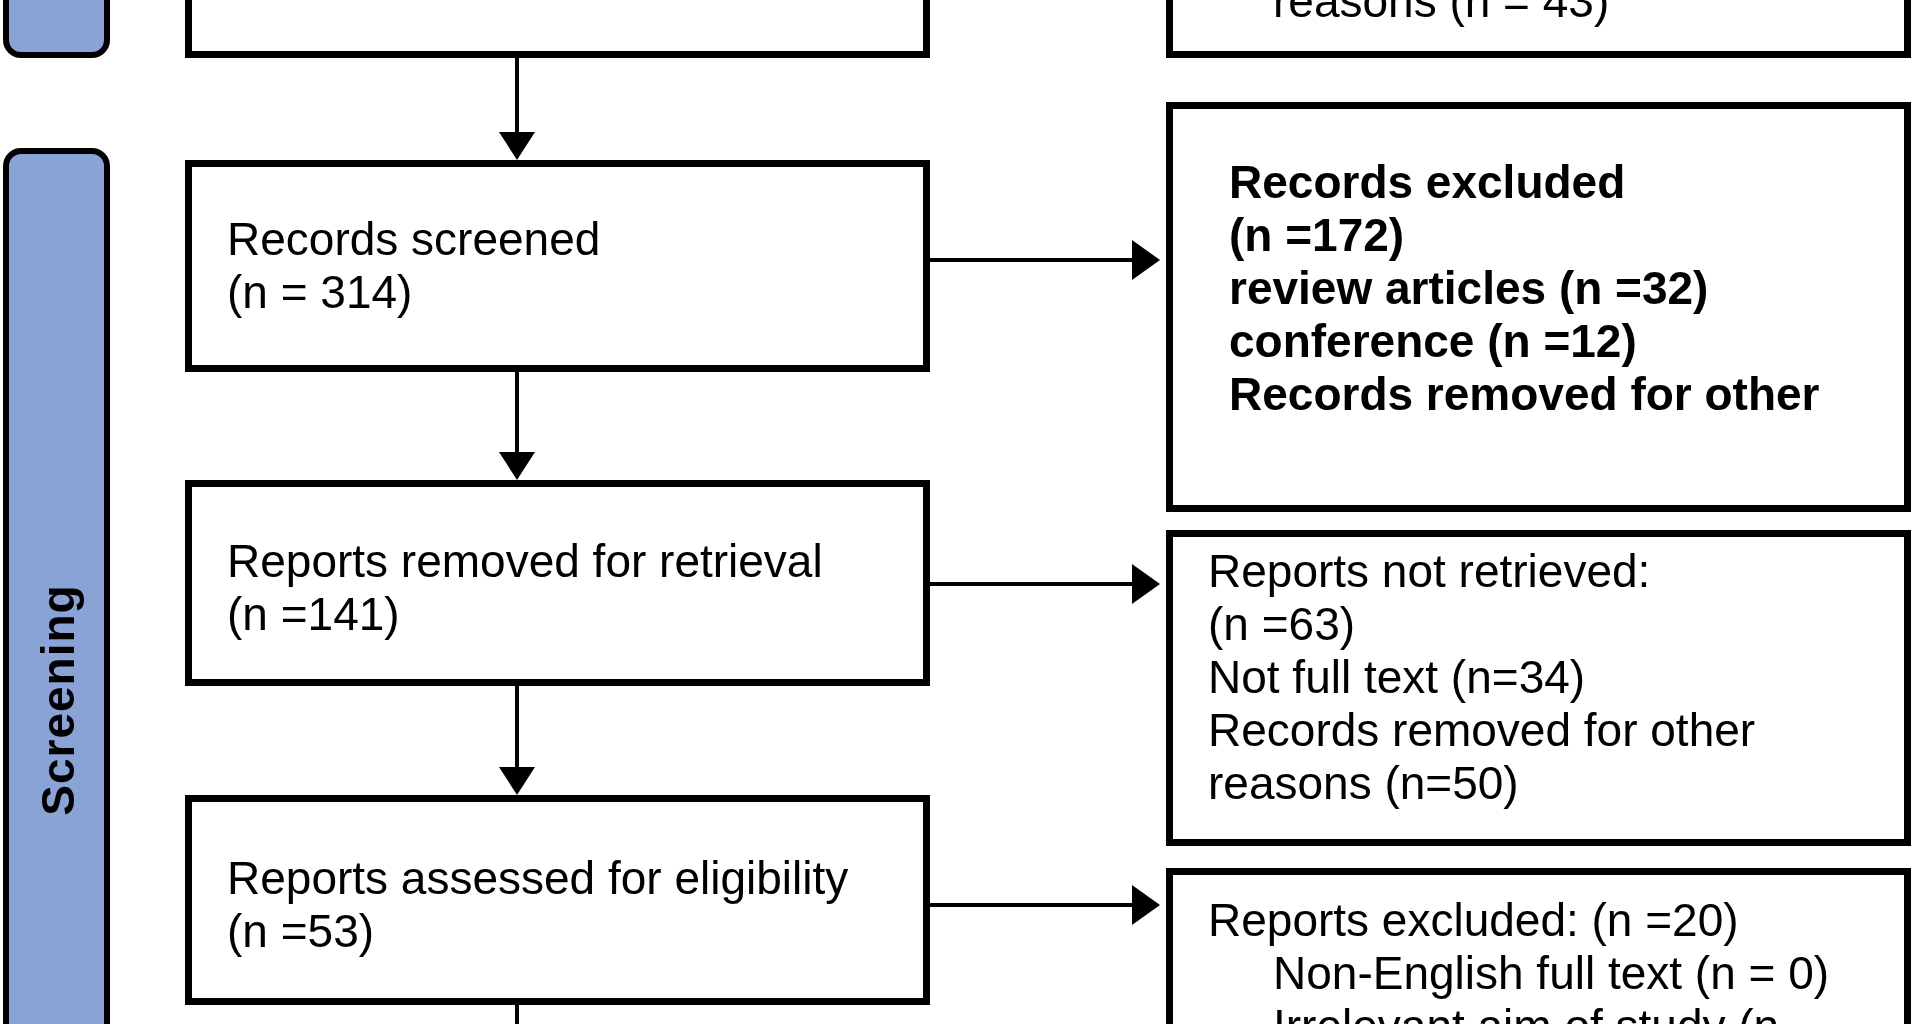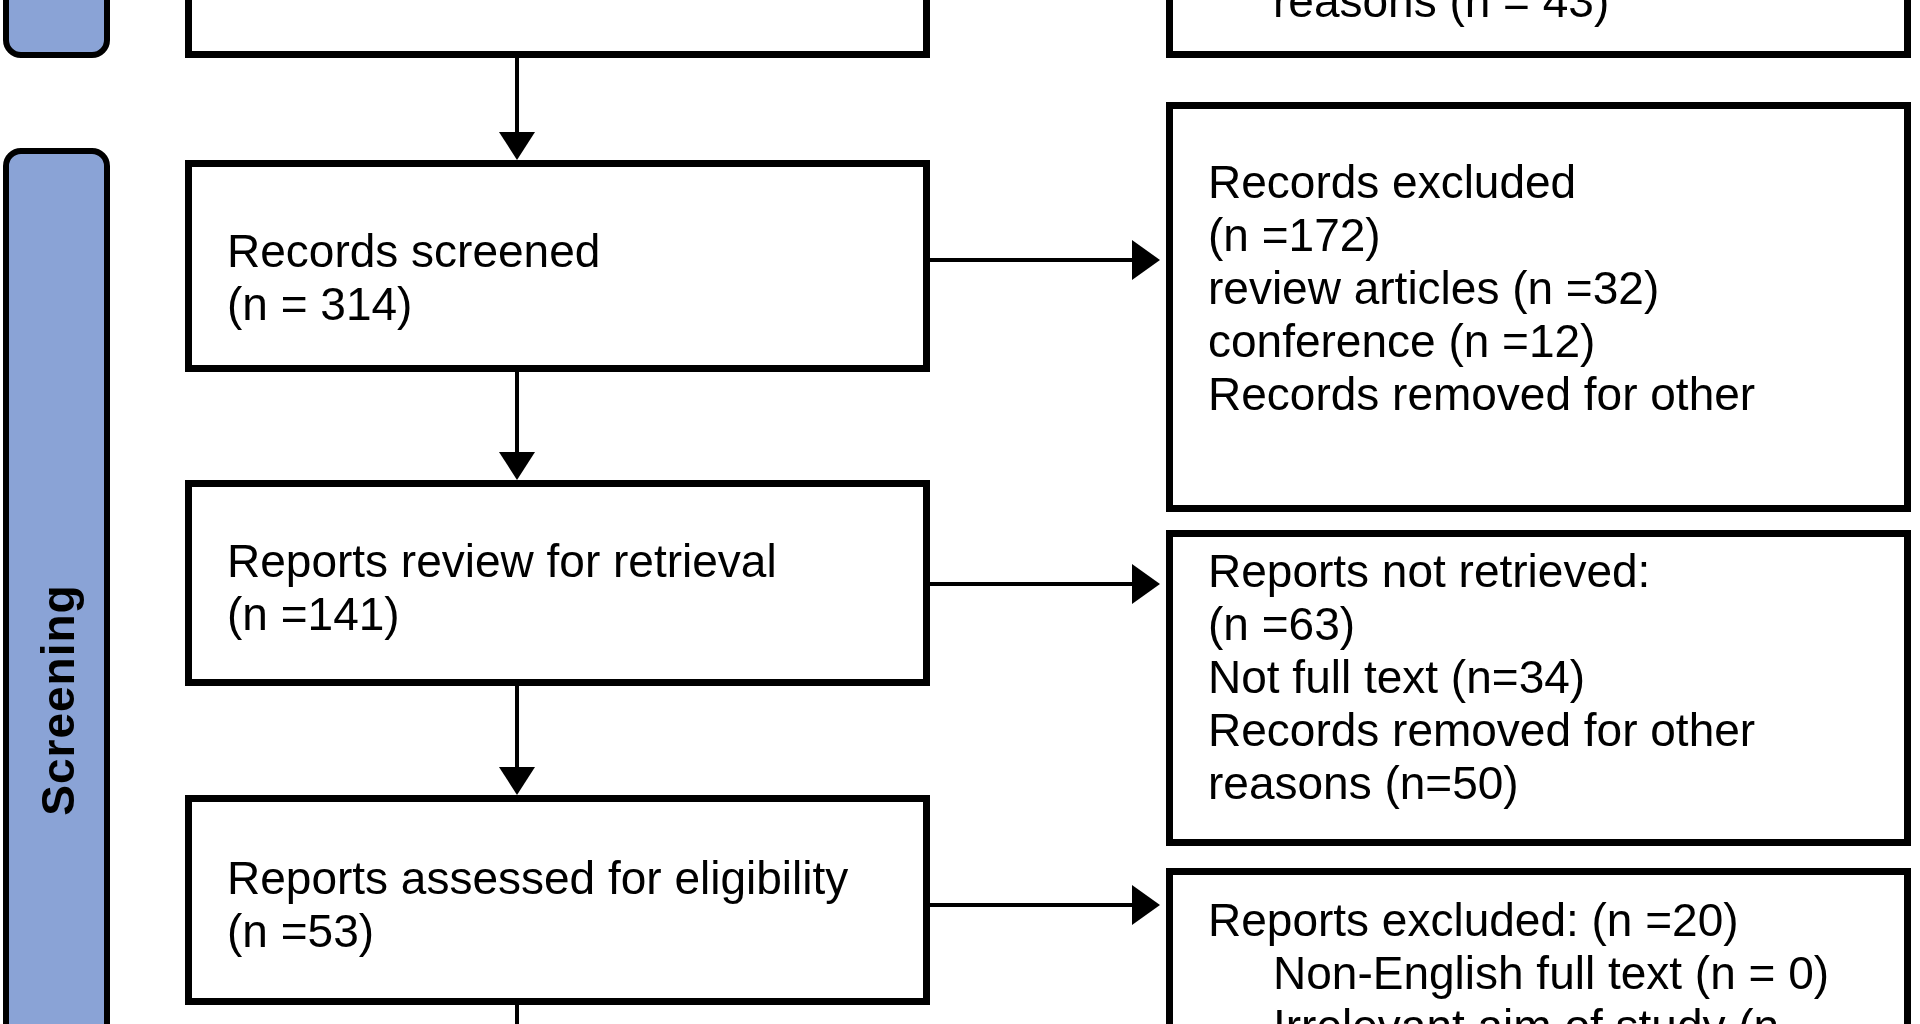--- a/index.html
+++ b/index.html
@@ -44,26 +44,26 @@
     box-sizing: border-box;
     font-size: 46px;
     line-height: 53px;
     white-space: nowrap;
     overflow: hidden;
   }
   .col-left  { left: 185px;  width: 745px; }
   .col-right { left: 1166px; width: 745px; }
 
   .box-top-left      { top: -60px;  height: 118px; }
-  .box-records-scr   { top: 160px;  height: 212px; padding: 58px 20px 0 35px; }
+  .box-records-scr   { top: 160px;  height: 212px; padding: 46px 20px 0 35px; }
   .box-reports-sou   { top: 480px;  height: 206px; padding: 48px 20px 0 35px; }
   .box-reports-ass   { top: 795px;  height: 210px; padding: 50px 32px 0 35px; }
 
   .box-top-right     { top: -130px; height: 188px; padding: 98px 20px 0 35px; }
-  .box-records-exc   { top: 102px;  height: 410px; padding: 47px 20px 0 35px; }
+  .box-records-exc   { top: 102px;  height: 410px; padding: 47px 20px 0 56px; font-weight: bold; }
   .box-reports-nret  { top: 530px;  height: 316px; padding: 8px 20px 0 35px; }
   .box-reports-exc   { top: 868px;  height: 210px; padding: 19px 20px 0 35px; }
 
   .fline { display: block; }
   .fline.indent { padding-left: 65px; }
 
   
   .stem-v { position: absolute; width: 4px;  background: #000000; }
   .stem-h { position: absolute; height: 4px; background: #000000; }
   .head-down {
@@ -89,21 +89,21 @@
   <div class="stage-label">Screening</div>
 
   <div class="fbox col-left box-top-left"></div>
 
   <div class="fbox col-left box-records-scr">
     <span class="fline">Records screened</span>
     <span class="fline">(n = 314)</span>
   </div>
 
   <div class="fbox col-left box-reports-sou">
-    <span class="fline">Reports review for retrieval</span>
+    <span class="fline">Reports removed for retrieval</span>
     <span class="fline">(n =141)</span>
   </div>
 
   <div class="fbox col-left box-reports-ass">
     <span class="fline">Reports assessed for eligibility</span>
     <span class="fline">(n =53)</span>
   </div>
 
   <div class="fbox col-right box-top-right">
     <span class="fline indent">reasons (n = 43)</span>

